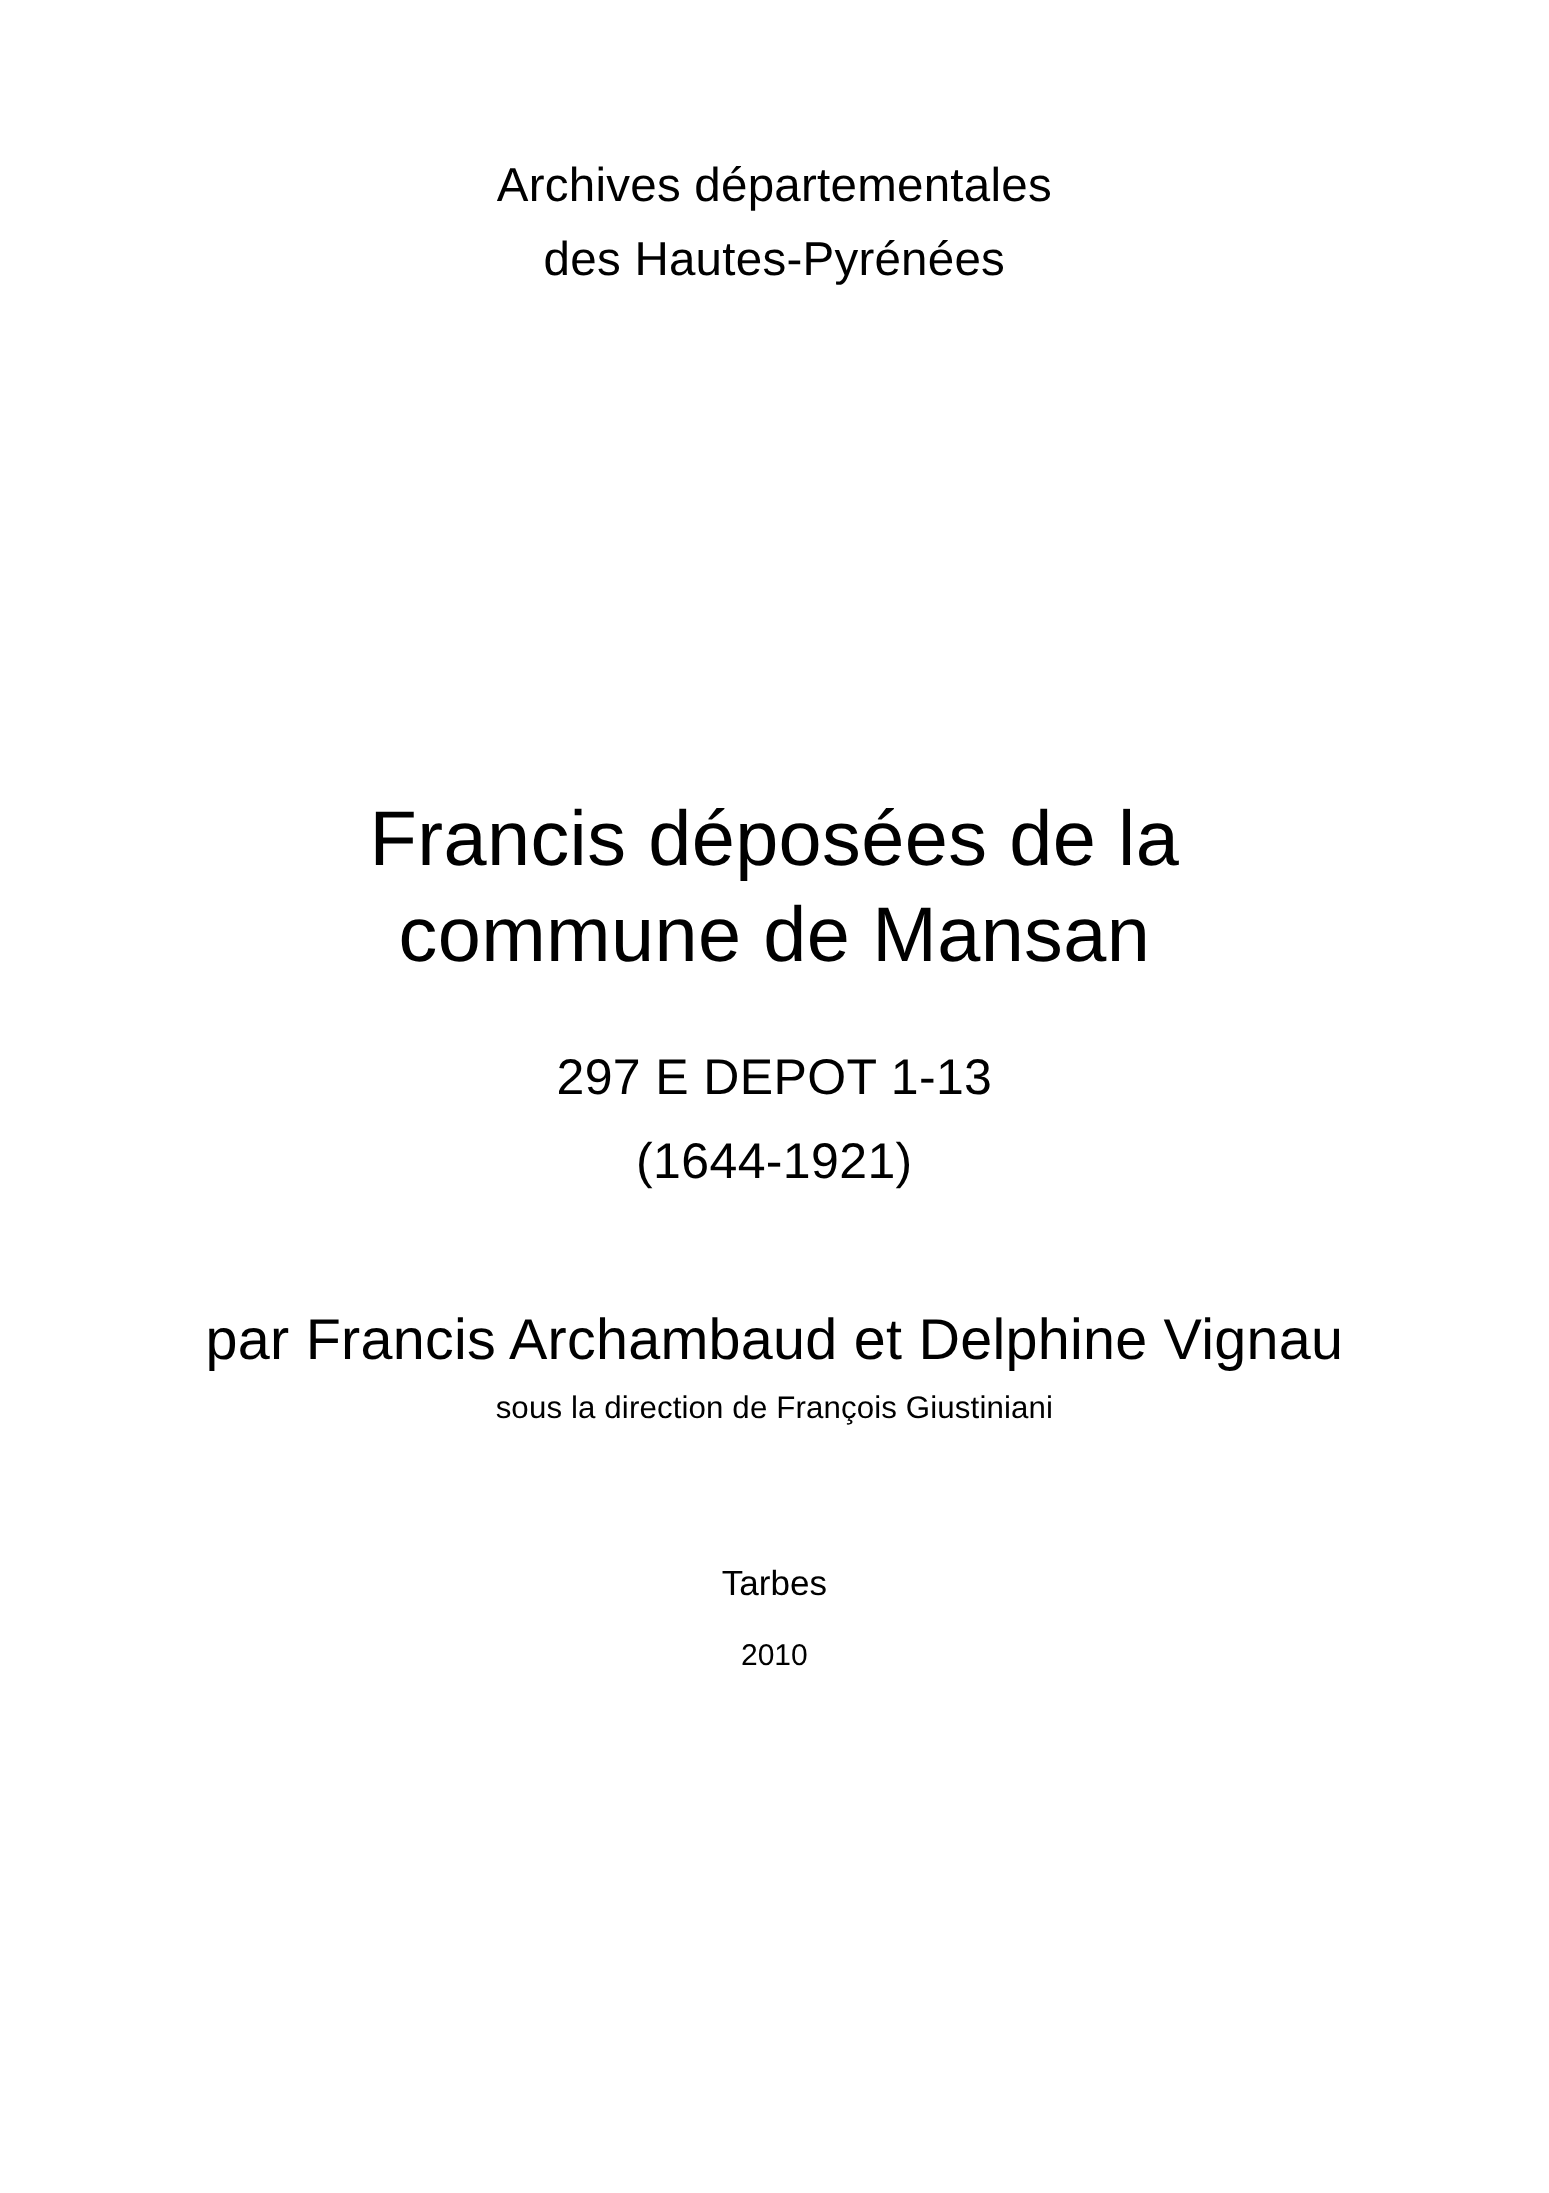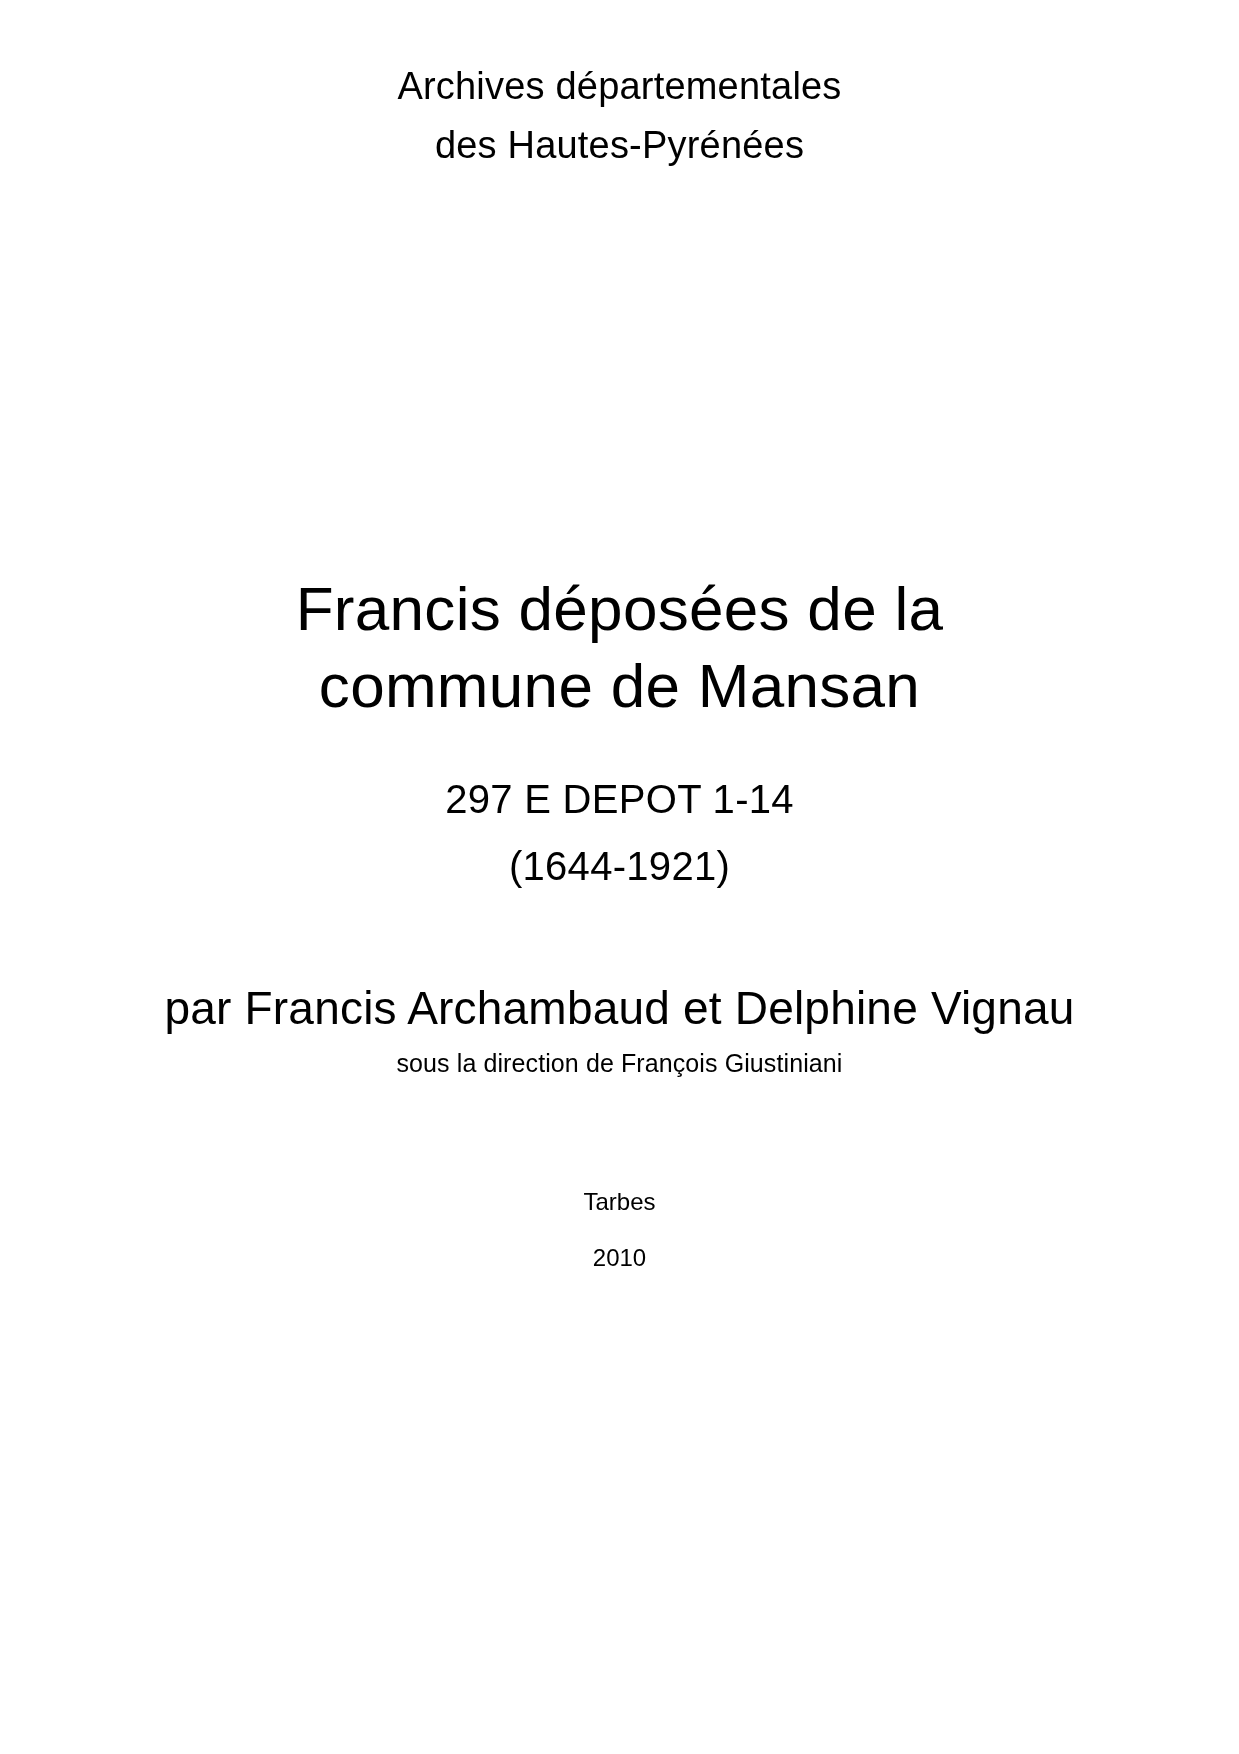--- a/index.html
+++ b/index.html
@@ -17,21 +17,21 @@
   }
   .page {
     width: 1239px;
     height: 1754px;
     box-sizing: border-box;
     display: flex;
     flex-direction: column;
     align-items: center;
   }
   .institution {
-    margin-top: 57px;
+    margin-top: 120px;
     text-align: center;
     line-height: 1.55;
   }
   .institution-line {
     font-size: 38px;
     letter-spacing: 0.2px;
   }
   .institution-line2 {
     font-size: 38px;
     letter-spacing: 0.2px;
@@ -63,21 +63,21 @@
     letter-spacing: 0.2px;
   }
   .spacer-e { height: 14px; }
   .direction {
     font-size: 25px;
     letter-spacing: 0.1px;
   }
   .spacer-f { height: 110px; }
   .place {
     text-align: center;
-    font-size: 24px;
+    font-size: 28px;
   }
   .spacer-g { height: 28px; }
   .year {
     text-align: center;
     font-size: 24px;
   }
 </style>
 </head>
 <body>
 
@@ -87,21 +87,21 @@
     <div class="institution-line">Archives départementales</div>
     <div class="institution-line2">des Hautes-Pyrénées</div>
   </div>
 
   <div class="spacer-a"></div>
 
   <div class="doc-title">Francis déposées de la commune de Mansan</div>
 
   <div class="spacer-b"></div>
 
-  <div class="reference">297 E DEPOT 1-14</div>
+  <div class="reference">297 E DEPOT 1-13</div>
 
   <div class="spacer-c"></div>
 
   <div class="dates">(1644-1921)</div>
 
   <div class="spacer-d"></div>
 
   <div class="authors">par Francis Archambaud et Delphine Vignau</div>
 
   <div class="spacer-e"></div>

